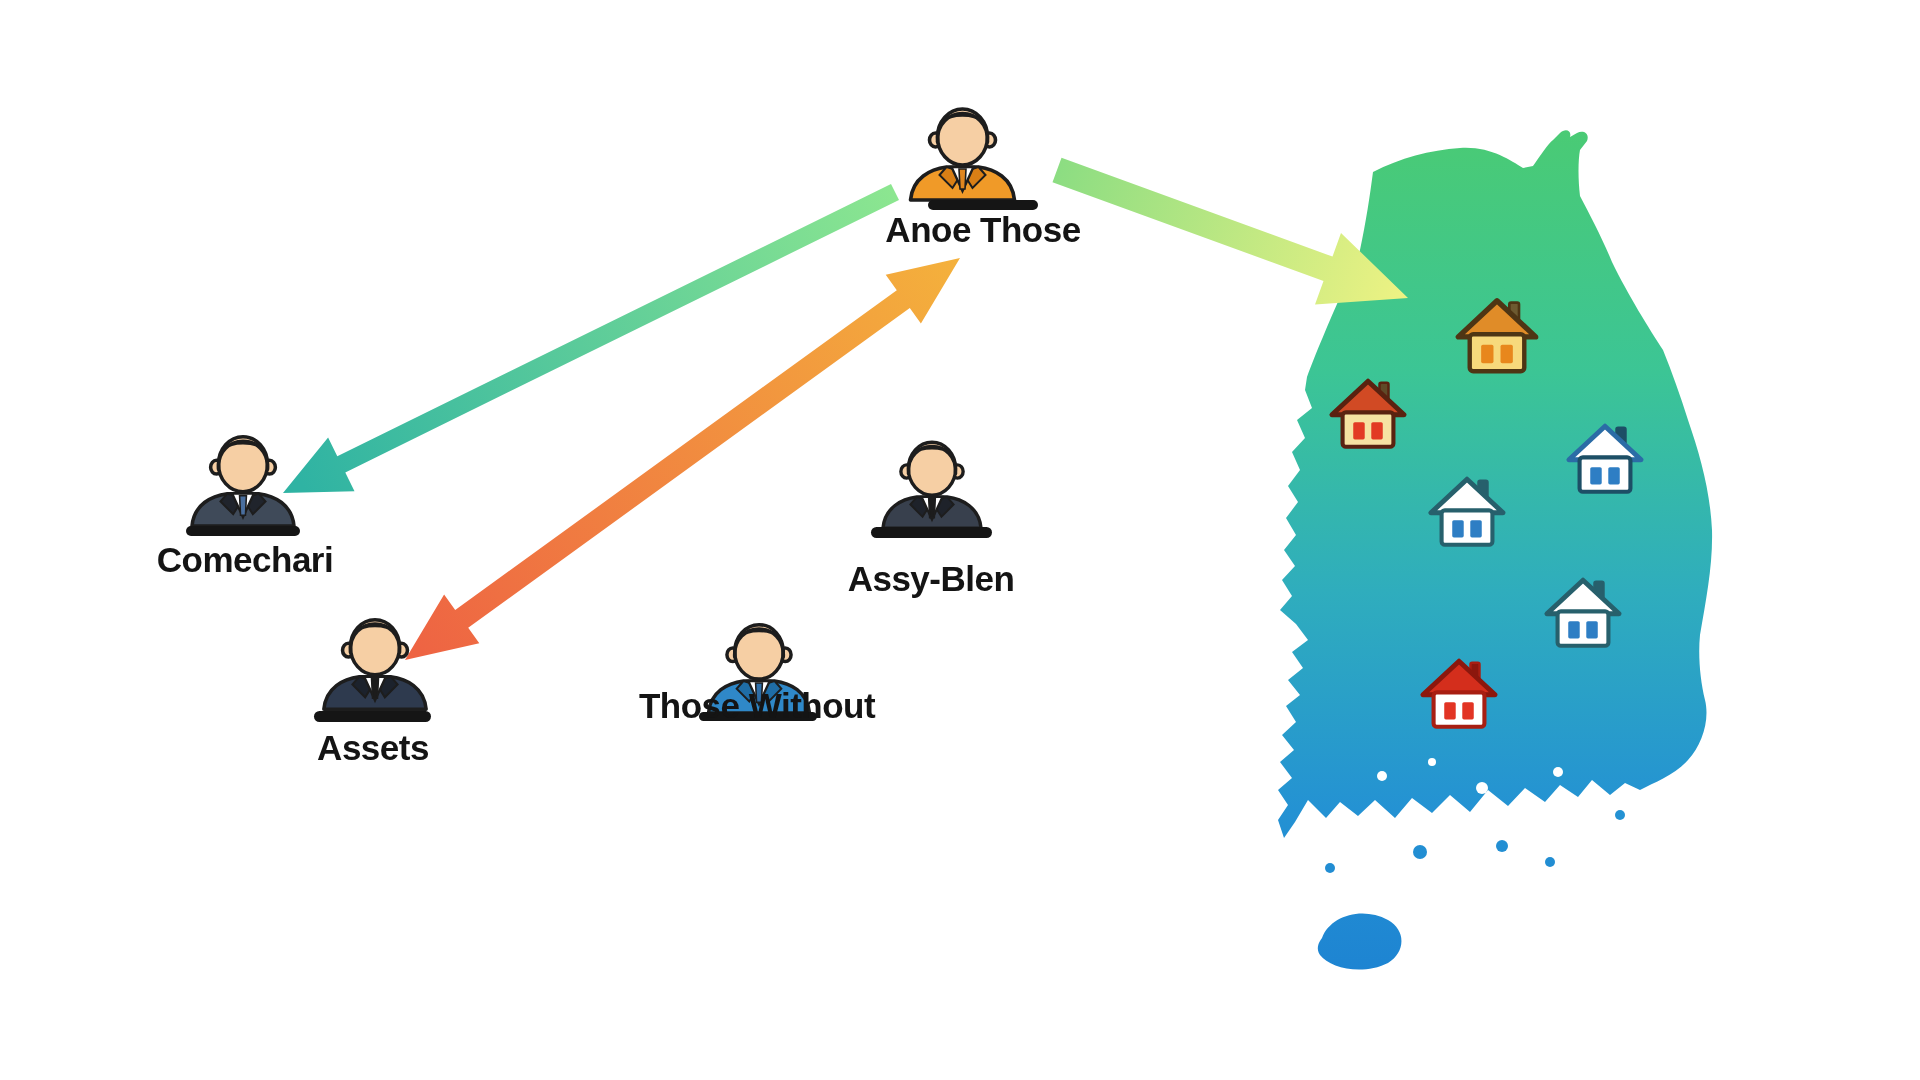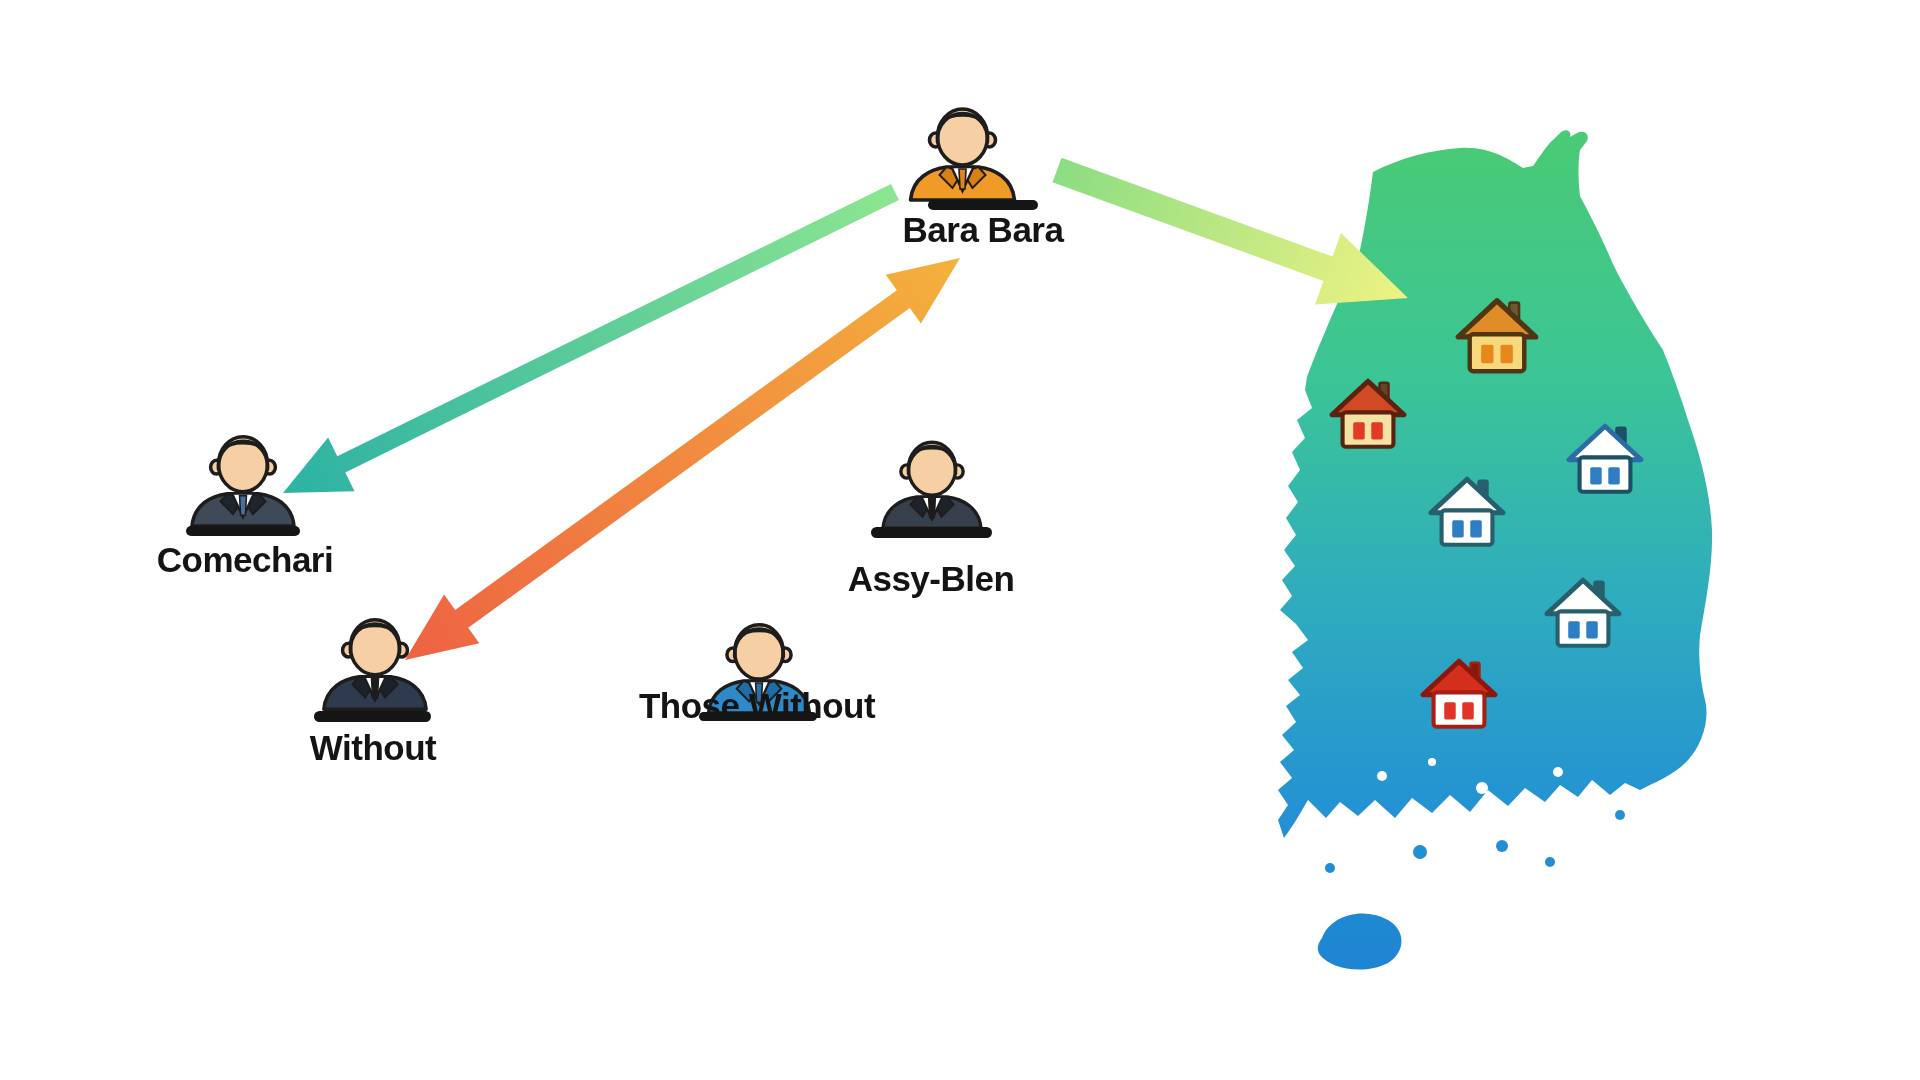--- a/index.html
+++ b/index.html
@@ -196,21 +196,21 @@
       <path class="p-lapel" d="M76,71 L60,76 L70,92 L83,79 Z"></path>
       <polygon class="p-shirt" points="49,71 71,71 60,95"></polygon>
       <polygon class="p-tie" points="56.5,73 63.5,73 62.5,93 57.5,93"></polygon>
       <ellipse class="p-ear p-outline" cx="33" cy="44" rx="6" ry="7"></ellipse>
       <ellipse class="p-ear p-outline" cx="87" cy="44" rx="6" ry="7"></ellipse>
       <ellipse class="p-face p-outline" cx="60" cy="41" rx="25" ry="28"></ellipse>
       <path class="p-hair p-outline" d="M35,46 C33,8 87,8 85,46 C85,27 79,19 60,19 C41,19 35,27 35,46 Z"></path>
     </svg>
   </div>
   <div class="node-bar" style="left:928px;top:200px;width:110px;height:10px;"></div>
-  <div class="node-label" style="left:983px;top:210px;">Bara Bara</div>
+  <div class="node-label" style="left:983px;top:210px;">Anoe Those</div>
 
   <div class="person" style="left:182px;top:424px;width:122px;height:104px;--suit:#3f4a59;--suitDark:#20242c;--tie:#4a6f9e;--hair:#24221f;">
     <svg viewBox="0 0 120 106">
       <path class="p-body p-outline" d="M8,104 C10,82 28,73 44,71 L76,71 C92,73 110,82 112,104 Z"></path>
       <path class="p-lapel" d="M44,71 L60,76 L50,92 L37,79 Z"></path>
       <path class="p-lapel" d="M76,71 L60,76 L70,92 L83,79 Z"></path>
       <polygon class="p-shirt" points="49,71 71,71 60,95"></polygon>
       <polygon class="p-tie" points="56.5,73 63.5,73 62.5,93 57.5,93"></polygon>
       <ellipse class="p-ear p-outline" cx="33" cy="44" rx="6" ry="7"></ellipse>
       <ellipse class="p-ear p-outline" cx="87" cy="44" rx="6" ry="7"></ellipse>
@@ -228,21 +228,21 @@
       <path class="p-lapel" d="M76,71 L60,76 L70,92 L83,79 Z"></path>
       <polygon class="p-shirt" points="49,71 71,71 60,95"></polygon>
       <polygon class="p-tie" points="56.5,73 63.5,73 62.5,93 57.5,93"></polygon>
       <ellipse class="p-ear p-outline" cx="33" cy="44" rx="6" ry="7"></ellipse>
       <ellipse class="p-ear p-outline" cx="87" cy="44" rx="6" ry="7"></ellipse>
       <ellipse class="p-face p-outline" cx="60" cy="41" rx="25" ry="28"></ellipse>
       <path class="p-hair p-outline" d="M35,46 C33,8 87,8 85,46 C85,27 79,19 60,19 C41,19 35,27 35,46 Z"></path>
     </svg>
   </div>
   <div class="node-bar" style="left:314px;top:711px;width:117px;height:11px;"></div>
-  <div class="node-label" style="left:373px;top:728px;">Without</div>
+  <div class="node-label" style="left:373px;top:728px;">Assets</div>
 
   <div class="person" style="left:870px;top:430px;width:124px;height:100px;--suit:#38404d;--suitDark:#1e222a;--tie:#1c1c1c;--hair:#24221f;">
     <svg viewBox="0 0 120 106">
       <path class="p-body p-outline" d="M8,104 C10,82 28,73 44,71 L76,71 C92,73 110,82 112,104 Z"></path>
       <path class="p-lapel" d="M44,71 L60,76 L50,92 L37,79 Z"></path>
       <path class="p-lapel" d="M76,71 L60,76 L70,92 L83,79 Z"></path>
       <polygon class="p-shirt" points="49,71 71,71 60,95"></polygon>
       <polygon class="p-tie" points="56.5,73 63.5,73 62.5,93 57.5,93"></polygon>
       <ellipse class="p-ear p-outline" cx="33" cy="44" rx="6" ry="7"></ellipse>
       <ellipse class="p-ear p-outline" cx="87" cy="44" rx="6" ry="7"></ellipse>

